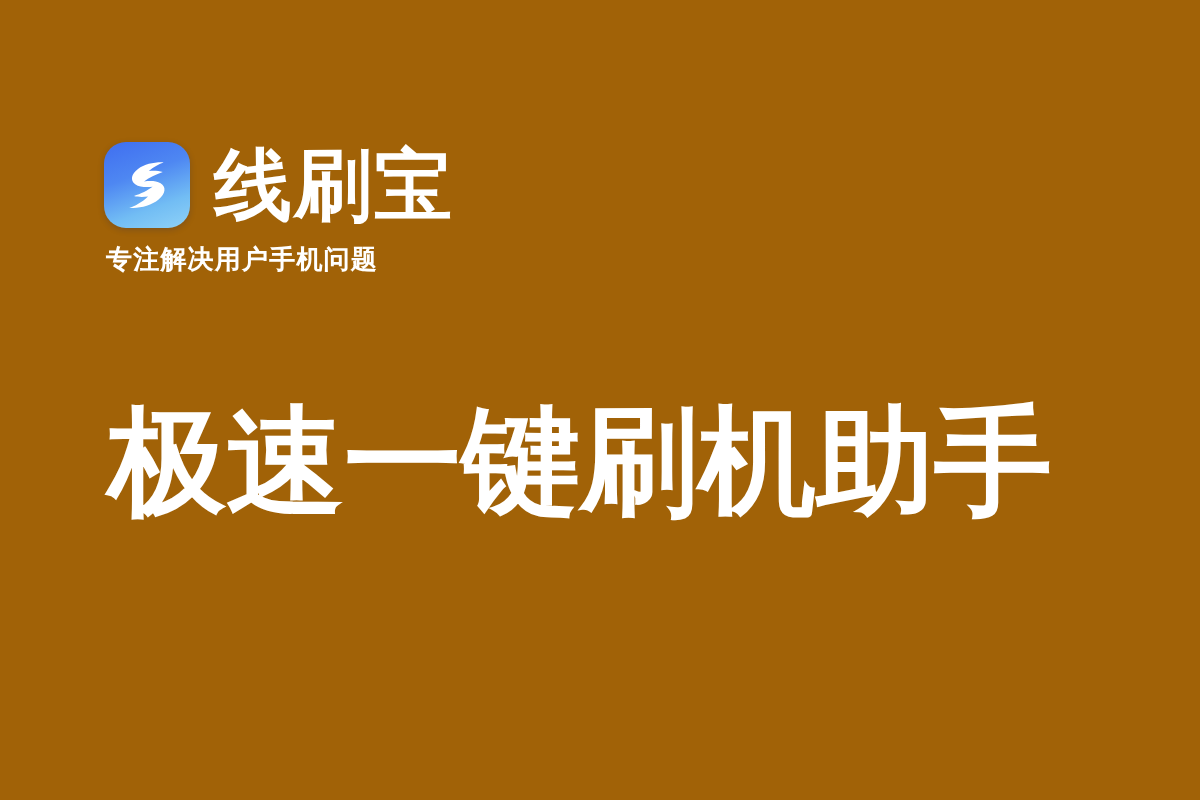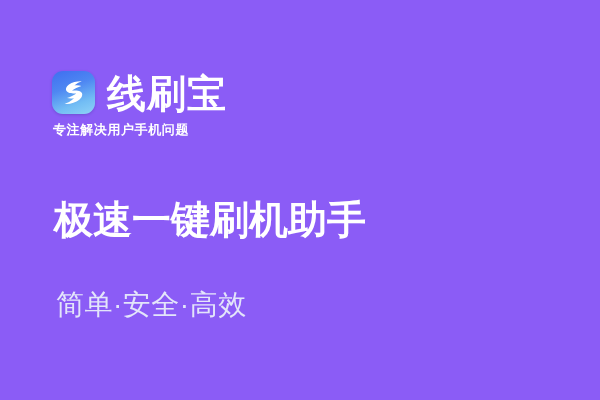--- a/index.html
+++ b/index.html
@@ -10,21 +10,21 @@
     width: 600px;
     height: 400px;
     overflow: hidden;
     font-family: "Liberation Sans", "DejaVu Sans", sans-serif;
   }
 
   #poster {
     position: relative;
     width: 600px;
     height: 400px;
-    background: #8b5cf6;
+    background: #a16207;
     overflow: hidden;
   }
 
   
   #brand-block {
     position: absolute;
     left: 52px;
     top: 68px;
     width: 300px;
   }
@@ -74,21 +74,21 @@
     letter-spacing: 0.6px;
     white-space: nowrap;
   }
 
   
   #headline {
     position: absolute;
     left: 54px;
     top: 198px;
     color: #ffffff;
-    font-size: 39px;
+    font-size: 59px;
     font-weight: bold;
     line-height: 1.12;
     letter-spacing: 0px;
     white-space: nowrap;
   }
 
   
   #subtitle {
     position: absolute;
     left: 56px;
@@ -128,15 +128,14 @@
       </div>
 
       <div id="brand-name">线刷宝</div>
     </div>
 
     <div id="brand-tagline">专注解决用户手机问题</div>
   </div>
 
   <div id="headline">极速一键刷机助手</div>
 
-  <div id="subtitle">简单·安全·高效</div>
 
 </div>
 
 </body></html>

